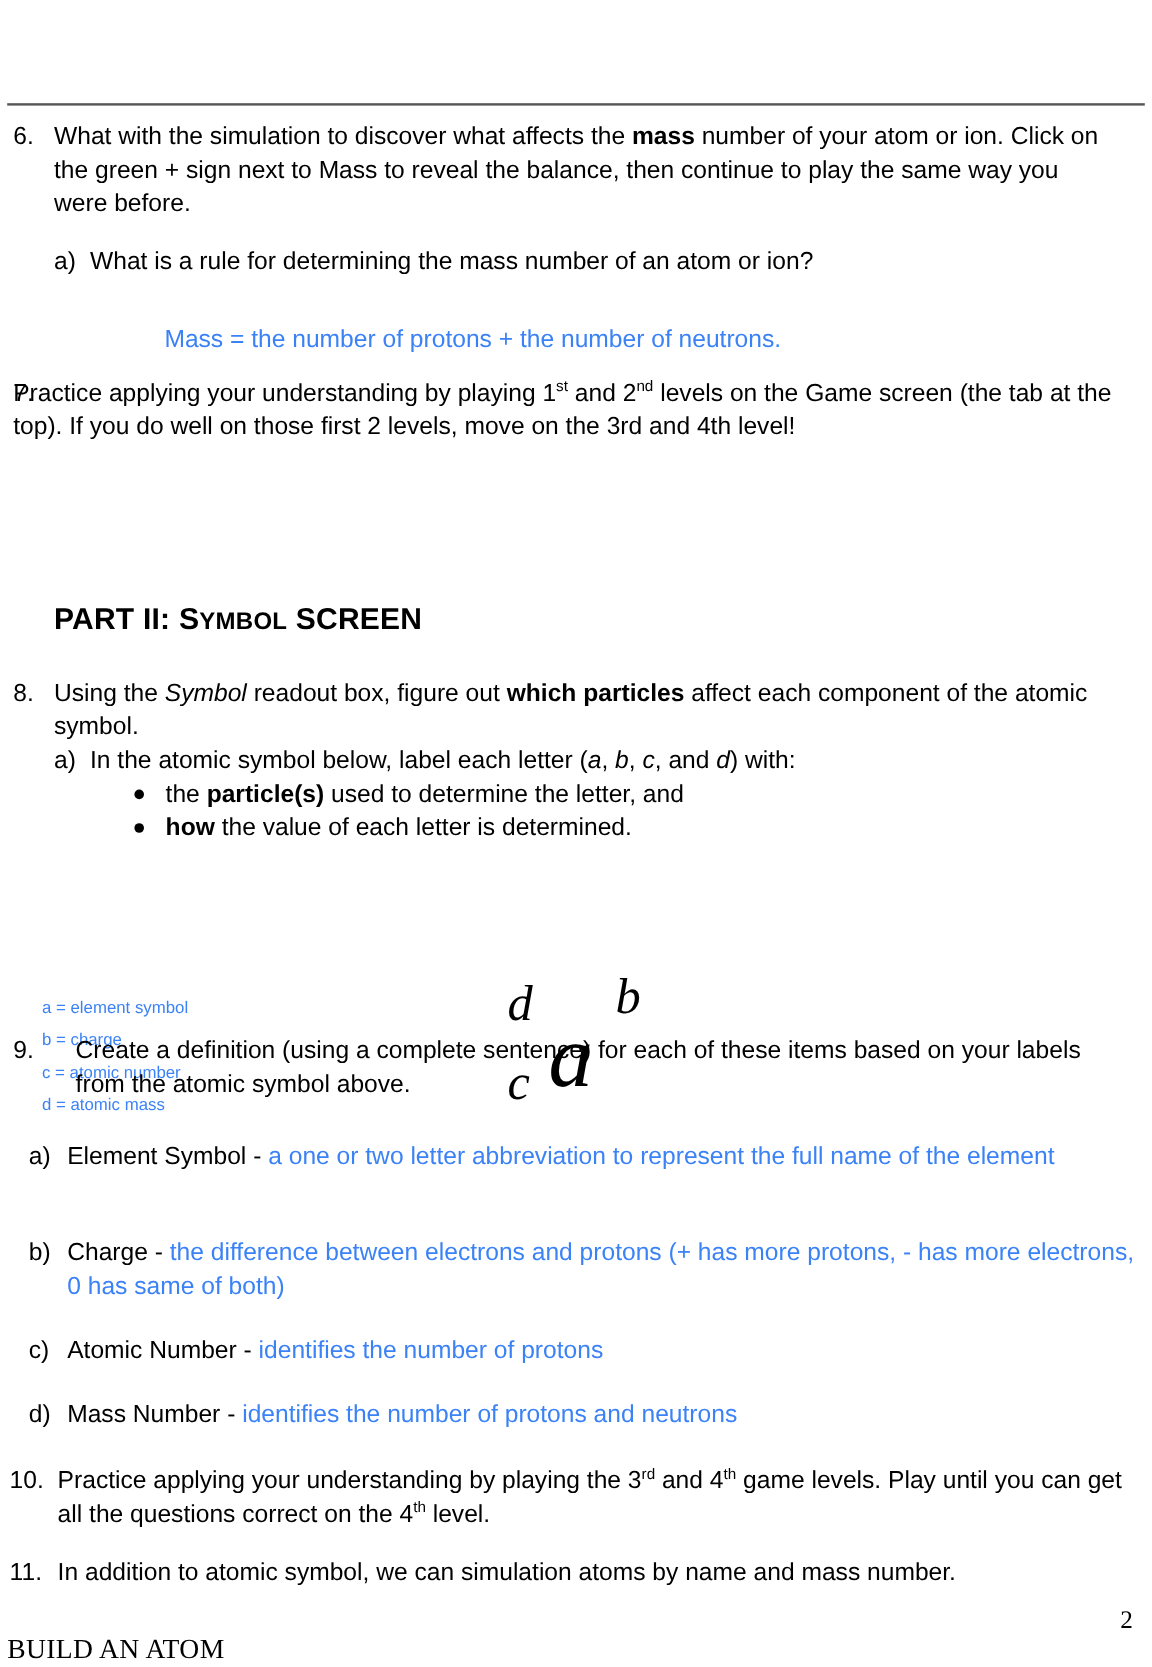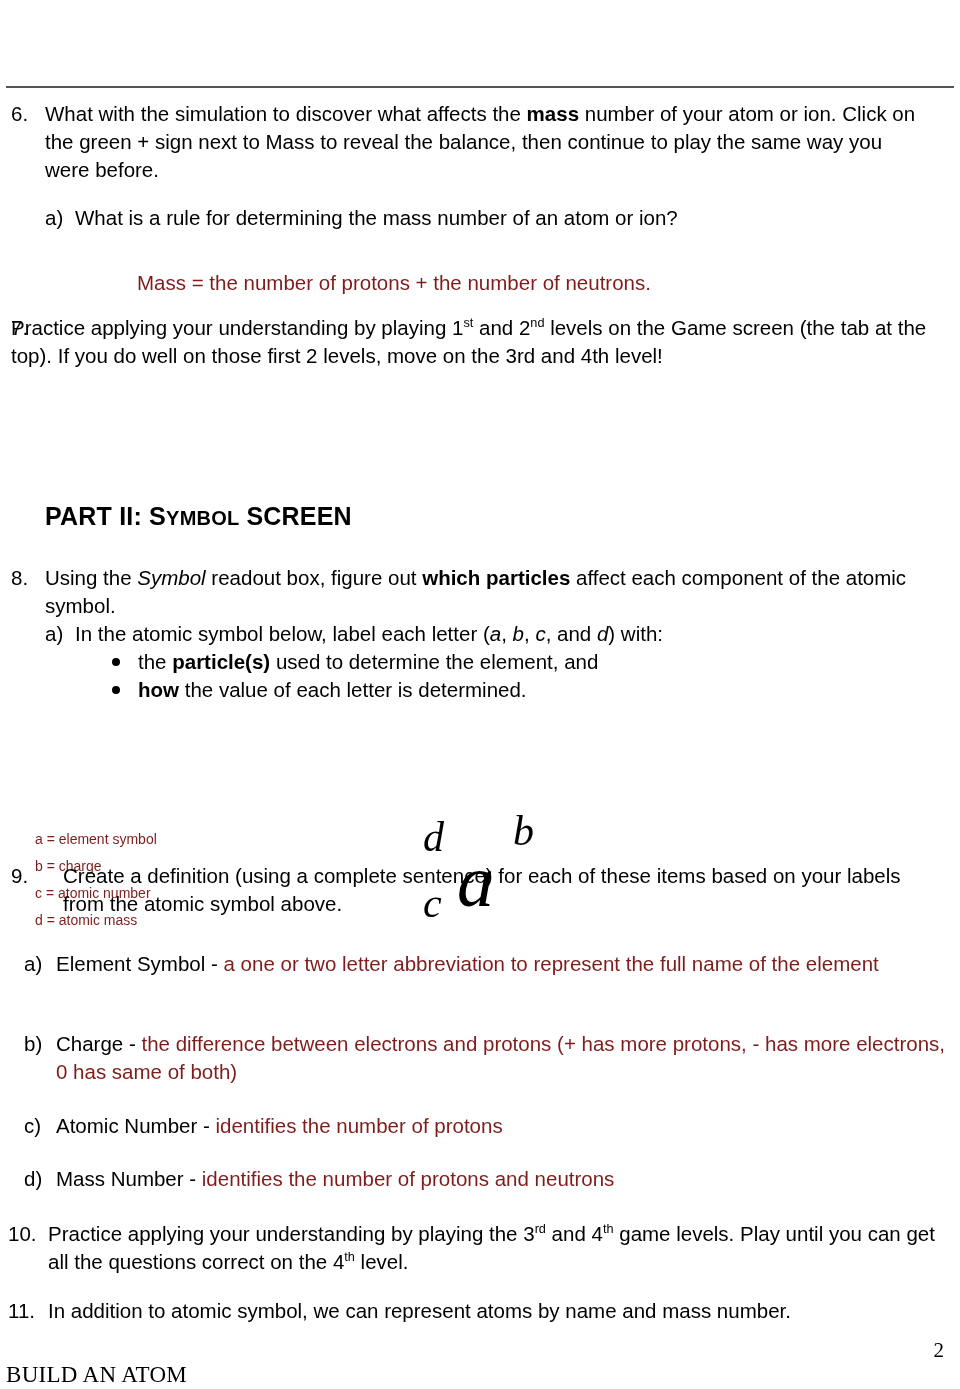--- a/index.html
+++ b/index.html
@@ -61,21 +61,21 @@
     left: 0;
     top: 0;
     width: 34px;
     text-align: left;
   }
   .item .num.wide { width: 38px; }
   .item .body {
     display: block;
   }
 
-  .blue { color: #7f1d1d; }
+  .blue { color: #3b82f6; }
   .bold { font-weight: bold; }
   .ital { font-style: italic; }
 
   sup {
     font-size: 0.62em;
     vertical-align: super;
     line-height: 0;
   }
 
   
@@ -244,21 +244,21 @@
   </div>
 
   <div class="abs" id="item8a">
     <span class="lbl">a)</span>
     <span class="txt"><span>In the atomic symbol below, label each letter (</span><span class="ital">a</span><span>, </span><span class="ital">b</span><span>, </span><span class="ital">c</span><span>, and </span><span class="ital">d</span><span>) with:</span></span>
   </div>
 
   <div class="bullets">
     <div class="bullet">
       <span class="dot"></span>
-      <span>the </span><span class="bold">particle(s)</span><span> used to determine the element, and</span>
+      <span>the </span><span class="bold">particle(s)</span><span> used to determine the letter, and</span>
     </div>
     <div class="bullet">
       <span class="dot"></span>
       <span></span><span class="bold">how</span><span> the value of each letter is determined.</span>
     </div>
   </div>
 
   <div class="abs blue" id="legend">
     <div>a = element symbol</div>
     <div>b = charge</div>
@@ -298,19 +298,19 @@
     <span class="txt"><span>Mass Number - </span><span class="blue">identifies the number of protons and neutrons</span></span>
   </div>
 
   <div class="item abs" id="item10">
     <span class="num wide">10.</span>
     <span class="body"><span>Practice applying your understanding by playing the 3</span><sup>rd</sup><span> and 4</span><sup>th</sup><span> game levels.  Play until you can get all the questions correct on the 4</span><sup>th</sup><span> level.</span></span>
   </div>
 
   <div class="item abs" id="item11">
     <span class="num wide">11.</span>
-    <span class="body">In addition to atomic symbol, we can represent atoms by name and mass number.</span>
+    <span class="body">In addition to atomic symbol, we can simulation atoms by name and mass number.</span>
   </div>
 
 </div>
 
 <div class="footer-page">2</div>
 <div class="footer-title">BUILD AN ATOM</div>
 
 </body></html>

